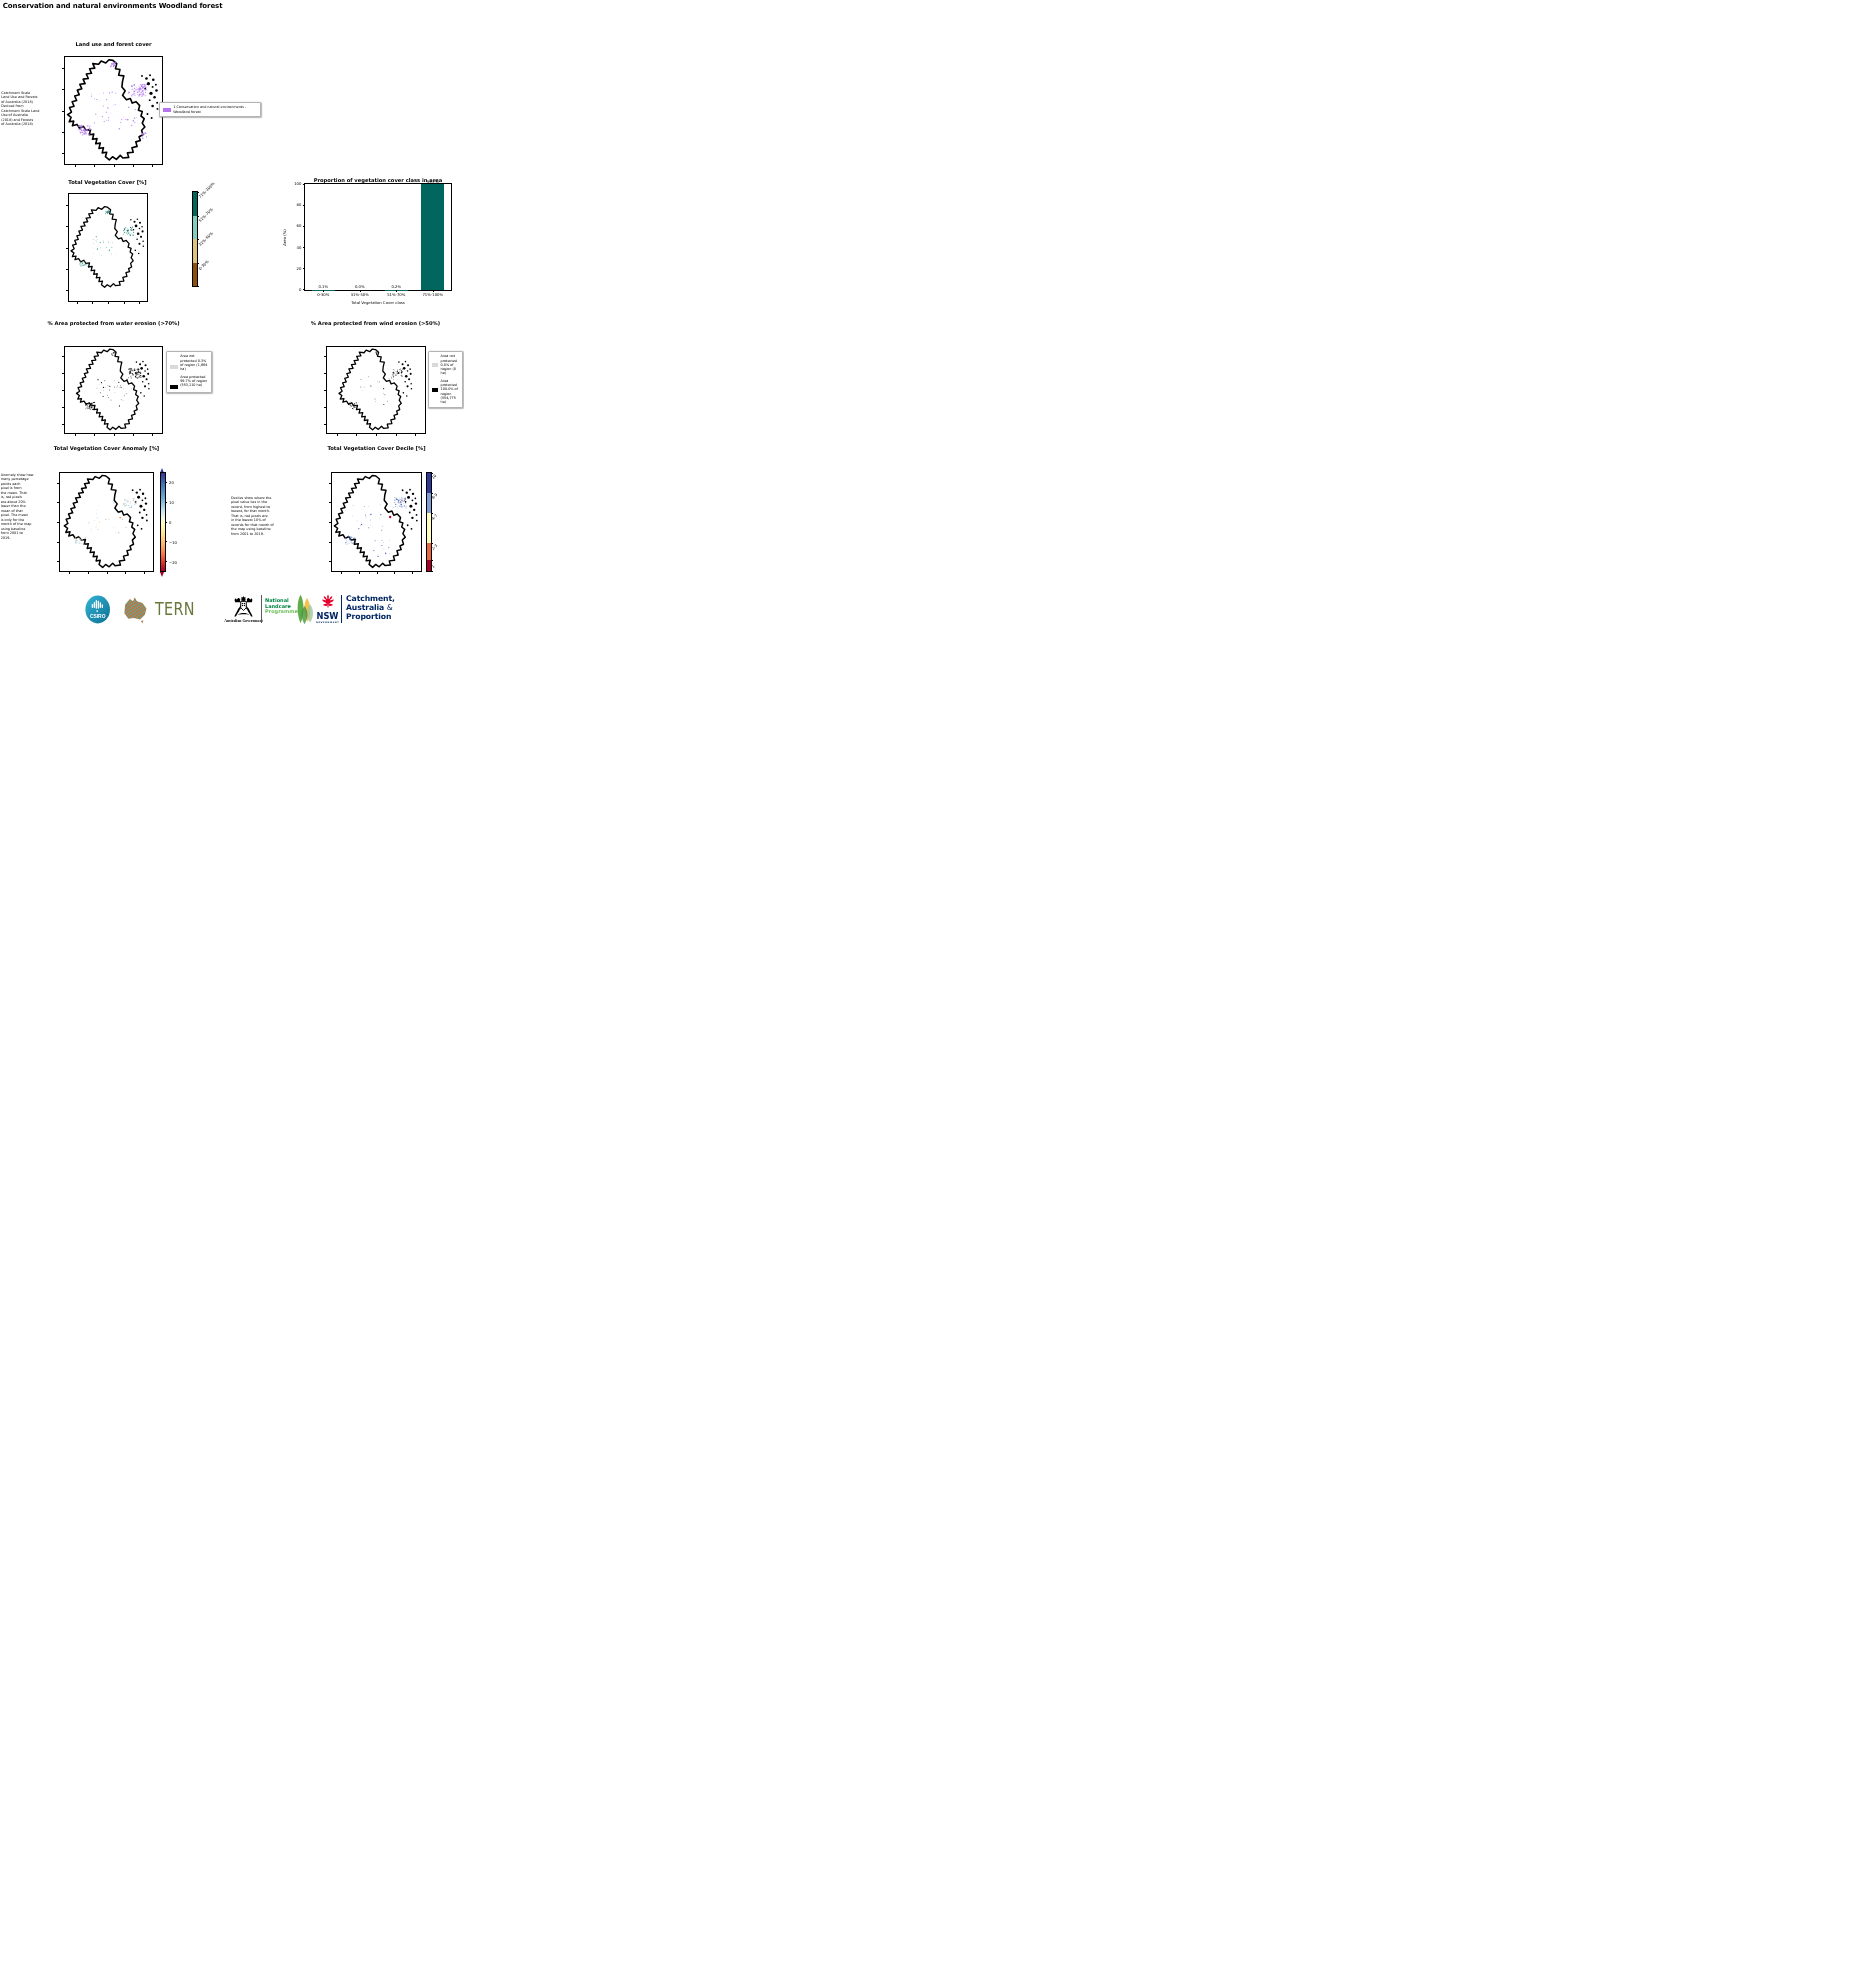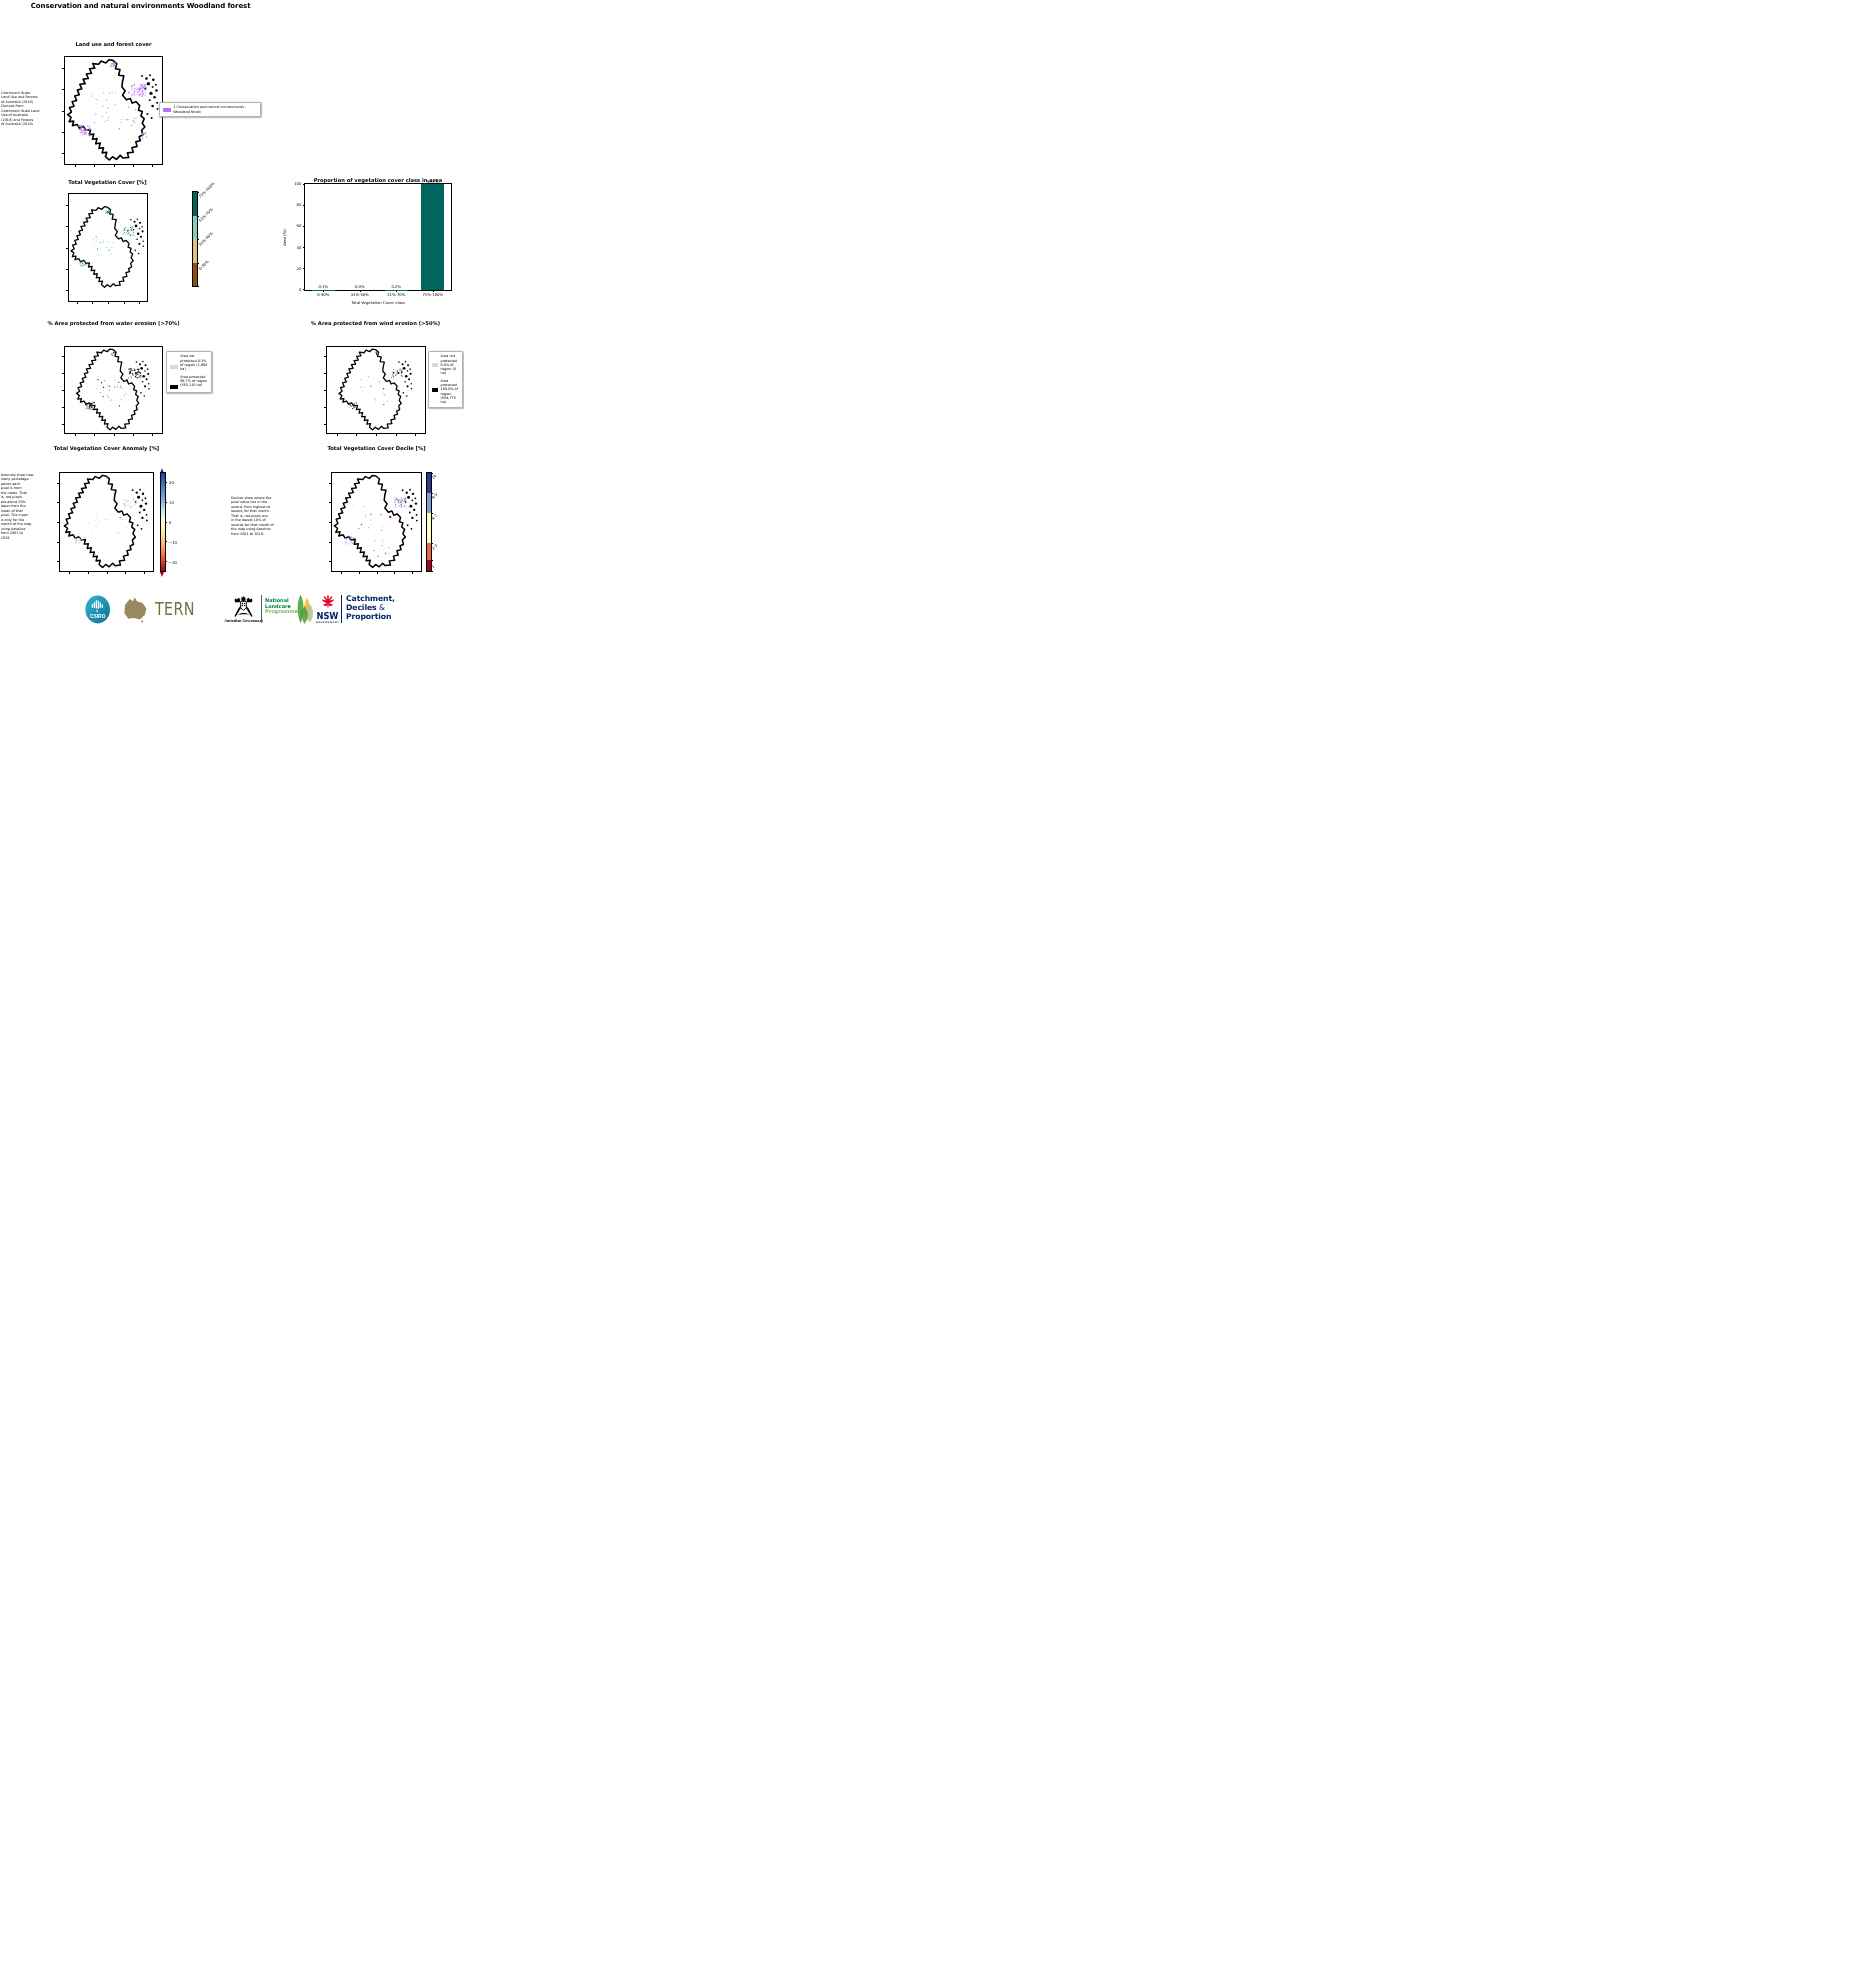--- a/index.html
+++ b/index.html
@@ -1,19 +1,19 @@
 <!DOCTYPE html>
 <html style="font-size:6.4px"><head>
 <meta charset="utf-8">
 <style>
   html,body{margin:0;padding:0;background:#fff;}
   .page{position:relative;width:464px;height:634px;background:#fff;overflow:hidden;
         font-family:"DejaVu Sans","Liberation Sans",sans-serif;color:#000;}
   .abs{position:absolute;}
-  .h1{font-size:7px;font-weight:bold;letter-spacing:-0.1px;margin-left:28px;}
+  .h1{font-size:7px;font-weight:bold;letter-spacing:-0.1px;}
   .ptitle{font-size:5.2px;font-weight:bold;text-align:center;}
   .sidetext{font-size:3.4px;line-height:1.32;white-space:pre-line;}
   .map-box{position:absolute;border:0.6px solid #000;box-sizing:border-box;background:#fff;}
   .mapsvg{width:100%;height:100%;display:block;}
   .tickL{position:absolute;left:-2.8px;width:2.4px;height:0.6px;background:#000;}
   .tickB{position:absolute;bottom:-2.8px;width:0.6px;height:2.4px;background:#000;}
   
   .legend-box{position:absolute;background:#fff;border:0.4px solid #b3b3b3;border-radius:1.6px;
               box-shadow:0.8px 0.8px 1.2px rgba(120,120,120,.55);padding:2.4px 2.8px;box-sizing:border-box;}
   .leg-row{display:flex;gap:2.4px;align-items:center;}
@@ -1247,18 +1247,18 @@
       </g>
     </svg>
     <div class="nswword">NSW</div>
     <div class="nswgov">GOVERNMENT</div>
   </div>
 
   <div class="vline navy" style="left:341px;top:595px;height:28px;"></div>
 
   <div class="fx plan" style="left:346px;top:595px;">
     <div>Catchment,</div>
-    <div><span>Deciles </span><span class="amp">&amp;</span></div>
+    <div><span>Australia </span><span class="amp">&amp;</span></div>
     <div>Proportion</div>
   </div>
 
 </div>
 
 
 </body></html>

